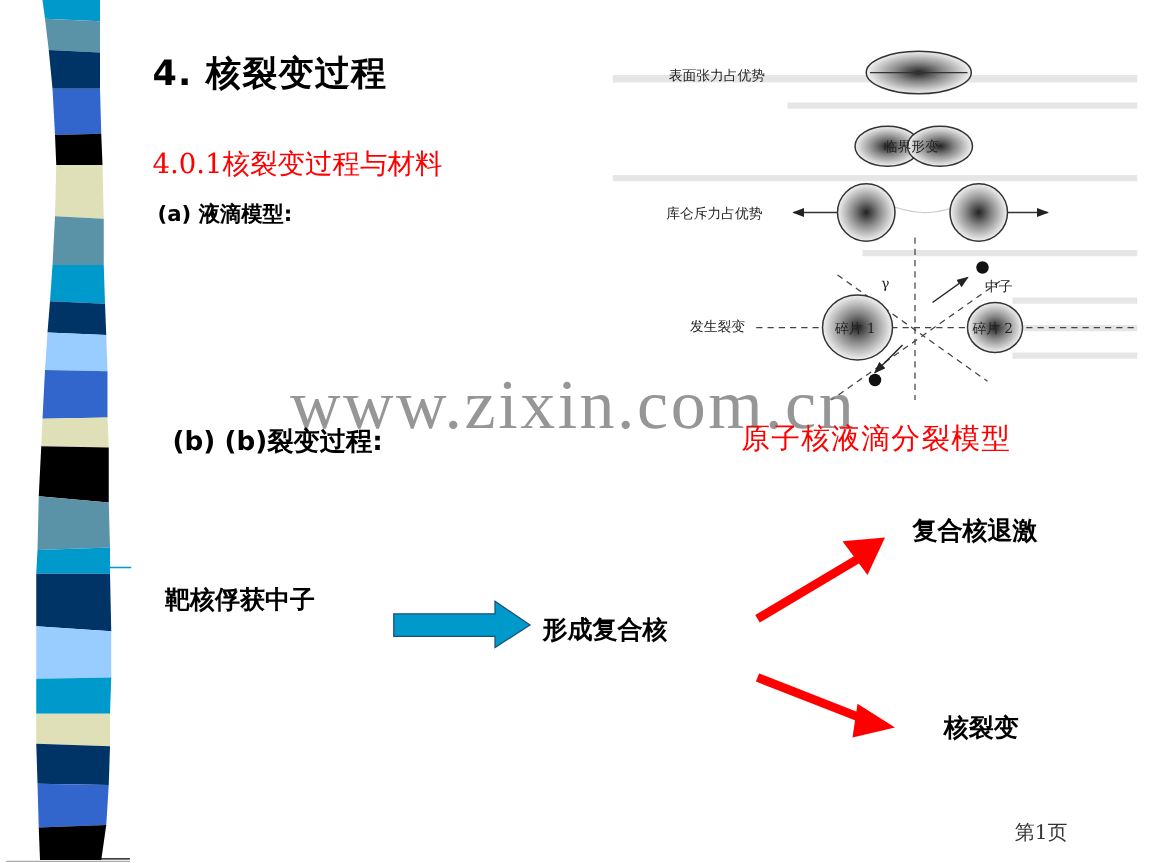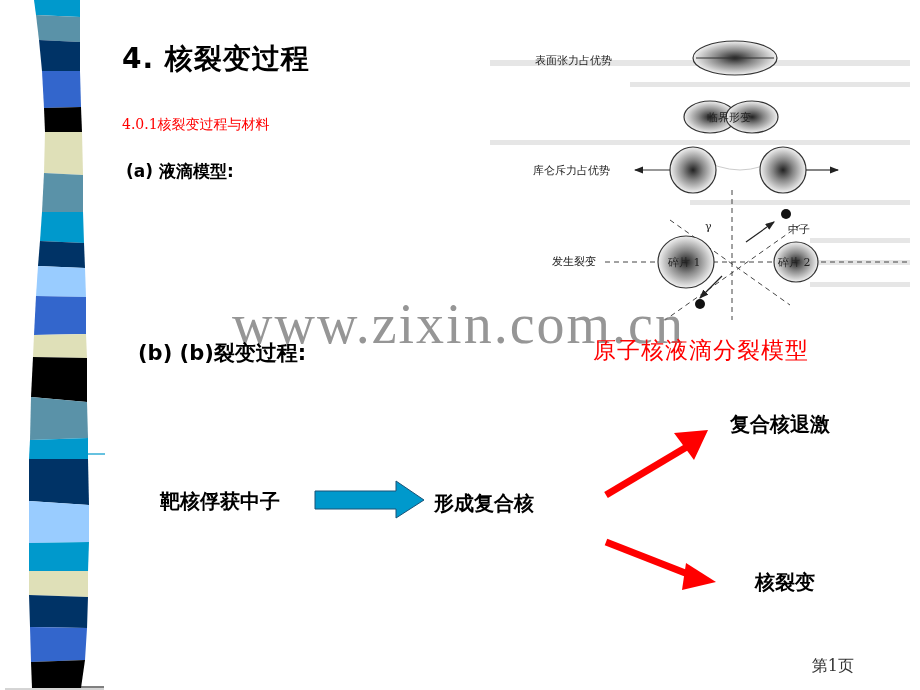--- a/index.html
+++ b/index.html
@@ -1,28 +1,28 @@
 <!DOCTYPE html>
 <html><head>
 <meta charset="utf-8">
 <style>
   html, body { margin:0; padding:0; }
   body { width:920px; height:690px; position:relative; overflow:hidden; background:#ffffff; font-family:"DejaVu Sans","Liberation Sans",sans-serif; }
   .stripe-bar { position:absolute; left:0; top:0; width:110px; height:690px; }
   .stripe-bar svg { display:block; }
   .abs { position:absolute; white-space:nowrap; }
   .title { left:122px; top:40px; font-size:28px; font-weight:bold; color:#000; letter-spacing:1px; }
-  .subtitle { left:122px; top:116px; font-size:14px; color:#ff0000; font-family:"DejaVu Serif","Liberation Serif",serif; }
+  .subtitle { left:122px; top:116px; font-size:22px; color:#ff0000; font-family:"DejaVu Serif","Liberation Serif",serif; }
   .sec-a { left:126px; top:160px; font-size:17px; font-weight:bold; color:#000; }
   .sec-b { left:126px; top:339px; font-size:21px; font-weight:bold; color:#000;margin-left:12px; }
   .diagram { position:absolute; left:490px; top:20px; width:420px; height:320px; }
   .caption { left:593px; top:335px; font-size:23px; color:#ff0000; font-family:"DejaVu Serif","Liberation Serif",serif; letter-spacing:1px; }
   .watermark { left:232px; top:292px; font-size:56px; color:#737373; opacity:0.75; letter-spacing:2px; font-family:Liberation Serif, serif; }
   .flow-text { font-size:20px; font-weight:bold; color:#000; }
-  .step1 { left:132px; top:488px;margin-left:28px; }
+  .step1 { left:132px; top:466px; }
   .step2 { left:434px; top:490px; }
   .out1 { left:730px; top:411px; }
   .out2 { left:738px; top:569px;margin-left:17px; }
   .arrow-blue { position:absolute; left:314px; top:480px; }
   .arrow-red { position:absolute; left:598px; top:420px; }
   .page-num { right:66px; top:656px; font-size:16px; color:#333; font-family:"DejaVu Serif","Liberation Serif",serif; }
   .dtext { font-family:"DejaVu Serif","Liberation Serif",serif; font-size:11px; fill:#222; }
 </style>
 </head>
 <body>

